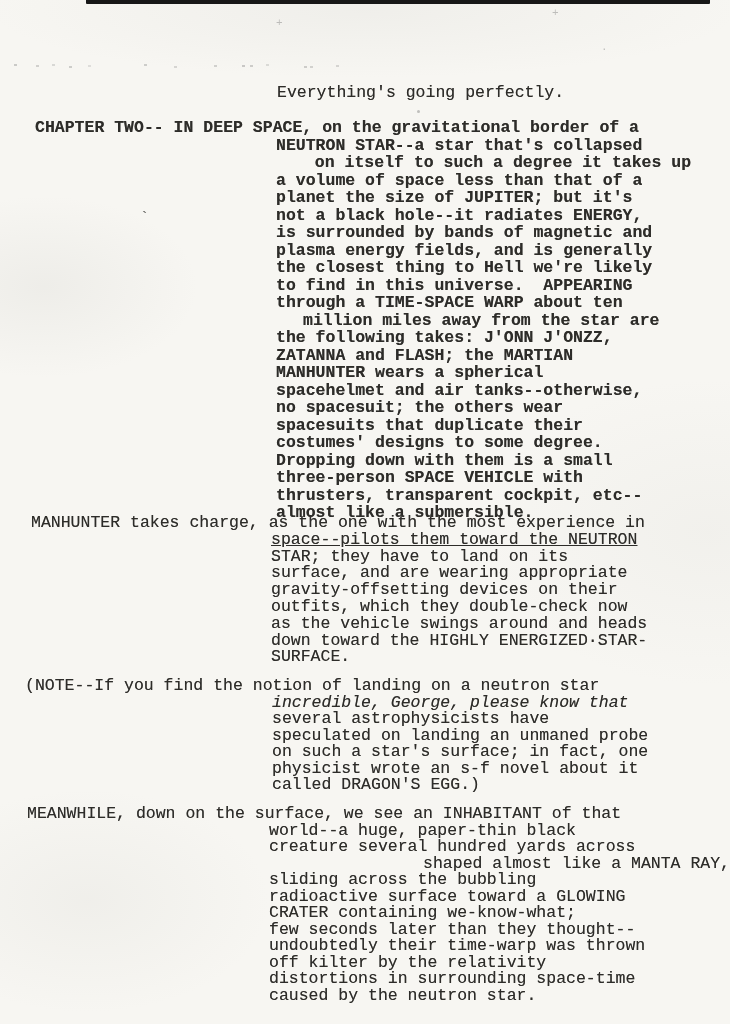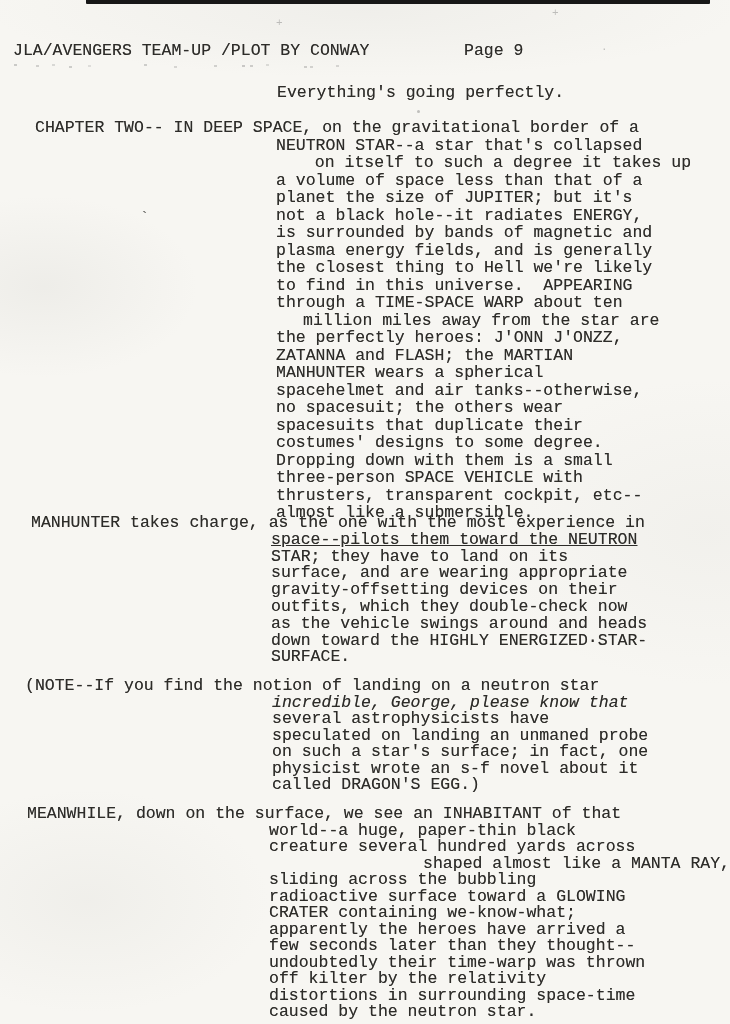--- a/index.html
+++ b/index.html
@@ -39,43 +39,39 @@
 <div id="page">
 
   <div class="scan-bar"></div>
   <span class="reg-mark" style="top:18px;left:276px;">+</span>
   <span class="reg-mark" style="top:8px;left:552px;">+</span>
   <span class="reg-mark" style="top:44px;left:601px;">·</span>
   <div class="pencil-row"></div>
   <span class="stray-tick">`</span>
   <div class="stray-dot"></div>
 
-  <div class="hdr-line">
-    <span class="hdr-title">JLA/AVENGERS TEAM-UP /PLOT BY CONWAY</span>
-    <span class="hdr-page">Page 9</span>
-  </div>
 
   <div>
       <div class="para" style="top: 84px; line-height: 17.5px;">
         <div class="line" style="padding-left: 277px;">Everything's going perfectly.</div>
       </div>
-      <div class="para" style="top: 119px; line-height: 17.5px;">
+      <div class="para" style="top: 119px; line-height: 17.5px; font-weight: bold;">
         <div class="line" style="padding-left: 35px;">CHAPTER TWO-- IN DEEP SPACE, on the gravitational border of a</div>
         <div class="line" style="padding-left: 276px;">NEUTRON STAR--a star that's collapsed</div>
         <div class="line" style="padding-left: 276px; text-align: center;">on itself to such a degree it takes up</div>
         <div class="line" style="padding-left: 276px;">a volume of space less than that of a</div>
         <div class="line" style="padding-left: 276px;">planet the size of JUPITER; but it's</div>
         <div class="line" style="padding-left: 276px;">not a black hole--it radiates ENERGY,</div>
         <div class="line" style="padding-left: 276px;">is surrounded by bands of magnetic and</div>
         <div class="line" style="padding-left: 276px;">plasma energy fields, and is generally</div>
         <div class="line" style="padding-left: 276px;">the closest thing to Hell we're likely</div>
         <div class="line" style="padding-left: 276px;">to find in this universe.  APPEARING</div>
         <div class="line" style="padding-left: 276px;">through a TIME-SPACE WARP about ten</div>
         <div class="line" style="padding-left: 276px; margin-left: 27px;">million miles away from the star are</div>
-        <div class="line" style="padding-left: 276px;">the perfectly heroes: J'ONN J'ONZZ,</div>
+        <div class="line" style="padding-left: 276px;">the following takes: J'ONN J'ONZZ,</div>
         <div class="line" style="padding-left: 276px;">ZATANNA and FLASH; the MARTIAN</div>
         <div class="line" style="padding-left: 276px;">MANHUNTER wears a spherical</div>
         <div class="line" style="padding-left: 276px;">spacehelmet and air tanks--otherwise,</div>
         <div class="line" style="padding-left: 276px;">no spacesuit; the others wear</div>
         <div class="line" style="padding-left: 276px;">spacesuits that duplicate their</div>
         <div class="line" style="padding-left: 276px;">costumes' designs to some degree.</div>
         <div class="line" style="padding-left: 276px;">Dropping down with them is a small</div>
         <div class="line" style="padding-left: 276px;">three-person SPACE VEHICLE with</div>
         <div class="line" style="padding-left: 276px;">thrusters, transparent cockpit, etc--</div>
         <div class="line" style="padding-left: 276px;">almost like a submersible.</div>
@@ -101,21 +97,20 @@
         <div class="line" style="padding-left: 272px;">called DRAGON'S EGG.)</div>
       </div>
       <div class="para" style="top: 806px; line-height: 16.5px;">
         <div class="line" style="padding-left: 27px;">MEANWHILE, down on the surface, we see an INHABITANT of that</div>
         <div class="line" style="padding-left: 269px;">world--a huge, paper-thin black</div>
         <div class="line" style="padding-left: 269px;">creature several hundred yards across</div>
         <div class="line" style="padding-left: 269px; text-align: right;">shaped almost like a MANTA RAY,</div>
         <div class="line" style="padding-left: 269px;">sliding across the bubbling</div>
         <div class="line" style="padding-left: 269px;">radioactive surface toward a GLOWING</div>
         <div class="line" style="padding-left: 269px;">CRATER containing we-know-what;</div>
-        <div class="line" style="padding-left: 269px;">apparently the heroes have arrived a</div>
         <div class="line" style="padding-left: 269px;">few seconds later than they thought--</div>
         <div class="line" style="padding-left: 269px;">undoubtedly their time-warp was thrown</div>
         <div class="line" style="padding-left: 269px;">off kilter by the relativity</div>
         <div class="line" style="padding-left: 269px;">distortions in surrounding space-time</div>
         <div class="line" style="padding-left: 269px;">caused by the neutron star.</div>
       </div>
     </div>
 
 </div>
 

